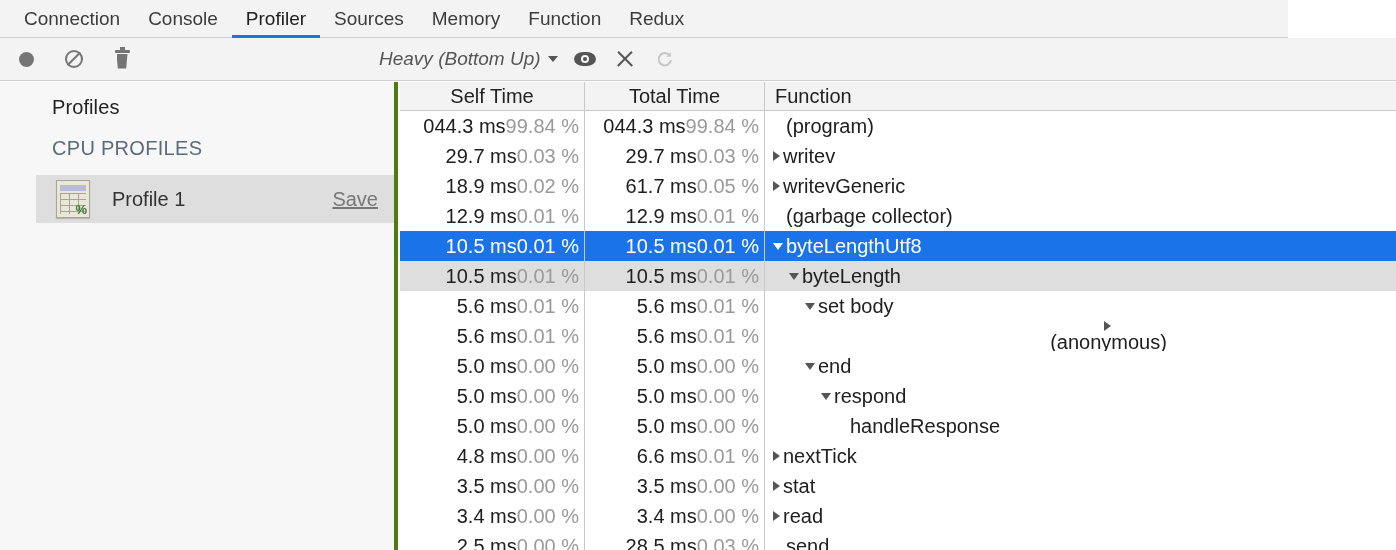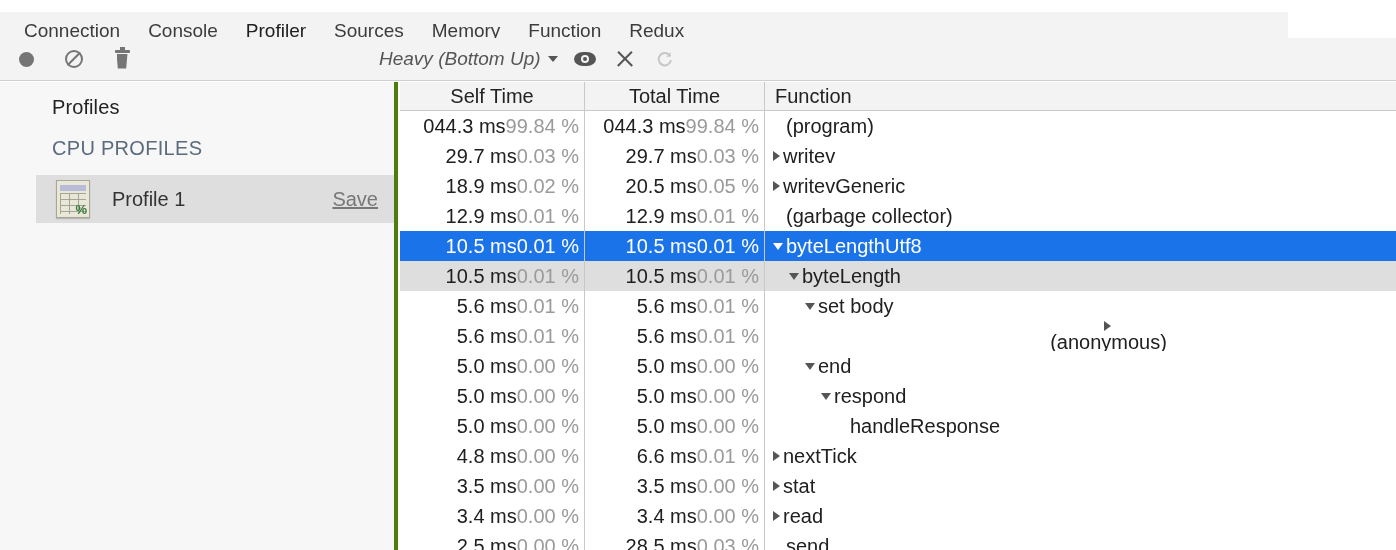--- a/index.html
+++ b/index.html
@@ -10,21 +10,21 @@
     overflow: hidden;
     -webkit-font-smoothing: antialiased;
   }
   #app { position: relative; width: 1396px; height: 550px; }
 
   
   .tabbar {
     position: absolute; left: 0; top: 0; width: 1288px; height: 38px;
     background: #f3f3f3;
     border-bottom: 1px solid #cfcfcf;
-    display: flex; align-items: stretch; padding-left: 10px; margin-top: 12px;
+    display: flex; align-items: stretch; padding-left: 10px;
   }
   .tab {
     position: relative;
     display: flex; align-items: center;
     padding: 0 14px;
     font-size: 19px; color: #3c3c3c;
     white-space: nowrap;
     cursor: default;
   }
   .tab.active { color: #202020; }
@@ -340,21 +340,21 @@
             <span class="tri closed"></span>
             <span class="fname">writev</span>
           </div>
         </div>
         <div class="row">
           <div class="cell self">
             <span class="ms">18.9 ms</span>
             <span class="pct">0.02 %</span>
           </div>
           <div class="cell total">
-            <span class="ms">20.5 ms</span>
+            <span class="ms">61.7 ms</span>
             <span class="pct">0.05 %</span>
           </div>
           <div class="cell func" style="padding-left: 8px;">
             <span class="tri closed"></span>
             <span class="fname">writevGeneric</span>
           </div>
         </div>
         <div class="row">
           <div class="cell self">
             <span class="ms">12.9 ms</span>

